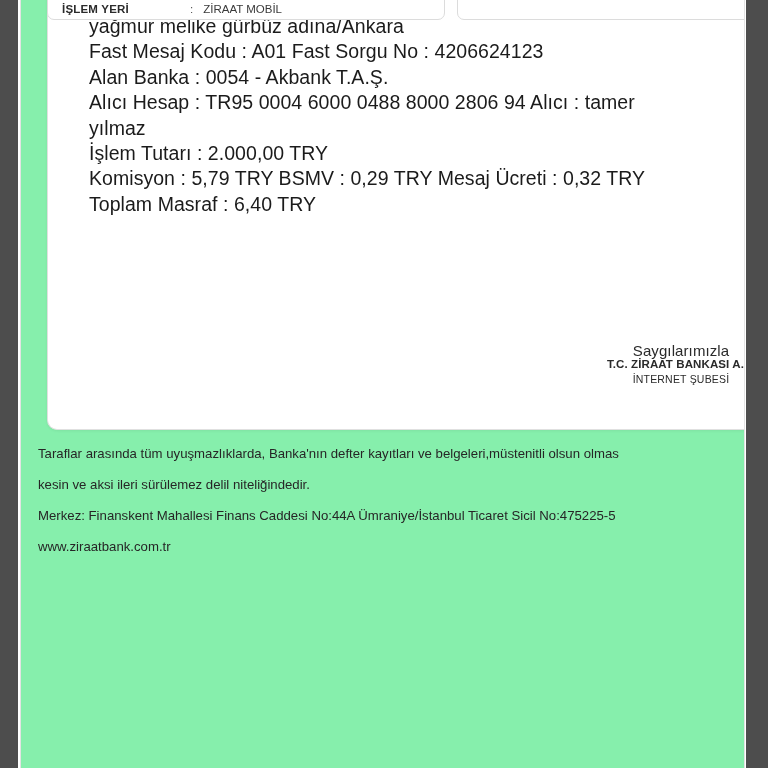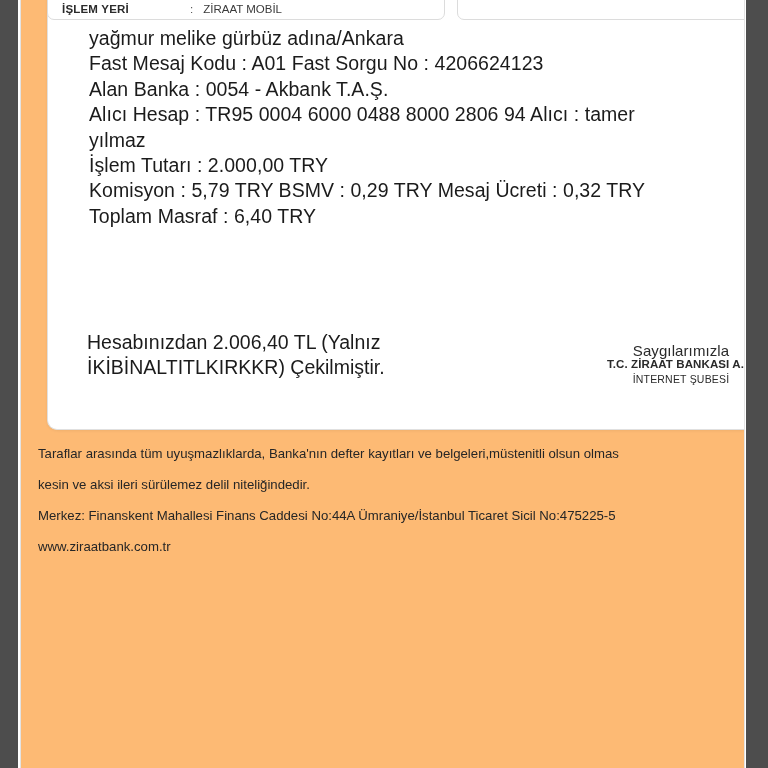--- a/index.html
+++ b/index.html
@@ -40,21 +40,21 @@
   .edge-hairline.left  { left: 20px; }
   .edge-hairline.right { left: 744px; }
 
   
   .page {
     position: absolute;
     left: 21px;
     top: 0;
     width: 723px;
     height: 768px;
-    background: #fdba74;
+    background: #86efac;
     overflow: hidden;
   }
 
   
   .receipt-card {
     position: absolute;
     left: 26px;
     top: -10px;
     width: 715px;
     height: 440px;
@@ -107,21 +107,21 @@
     font-size: 11.5px;
     color: #3a3a3a;
     white-space: nowrap;
     margin-top: 8px;
   }
 
   
   .receipt-body {
     position: absolute;
     left: 68px;
-    top: 26px;
+    top: 14px;
     width: 600px;
     font-size: 19.5px;
     line-height: 25.4px;
     color: #1b1b1b;
     letter-spacing: 0.05px;
   }
   .receipt-body .line { white-space: normal; }
 
   
   .closing-block {
@@ -201,21 +201,20 @@
     <div class="line">yağmur melike gürbüz adına/Ankara</div>
     <div class="line">Fast Mesaj Kodu : A01 Fast Sorgu No : 4206624123</div>
     <div class="line">Alan Banka : 0054 - Akbank T.A.Ş.</div>
     <div class="line">Alıcı Hesap : TR95 0004 6000 0488 8000 2806 94 Alıcı : tamer yılmaz</div>
     <div class="line">İşlem Tutarı : 2.000,00 TRY</div>
     <div class="line">Komisyon : 5,79 TRY BSMV : 0,29 TRY Mesaj Ücreti : 0,32 TRY</div>
     <div class="line">Toplam Masraf : 6,40 TRY</div>
   </div>
 
   <div class="closing-block">
-    <div class="line">Hesabınızdan 2.006,40 TL (Yalnız İKİBİNALTITLKIRKKR) Çekilmiştir.</div>
   </div>
 
   <div class="signature-block">
     <div class="sig-regards">Saygılarımızla</div>
     <div class="sig-bank">T.C. ZİRAAT BANKASI A.Ş.</div>
     <div class="sig-branch">İNTERNET ŞUBESİ</div>
   </div>
 
   <div class="legal-footer">
     <div class="legal-line">Taraflar arasında tüm uyuşmazlıklarda, Banka'nın defter kayıtları ve belgeleri,müstenitli olsun olmas</div>

